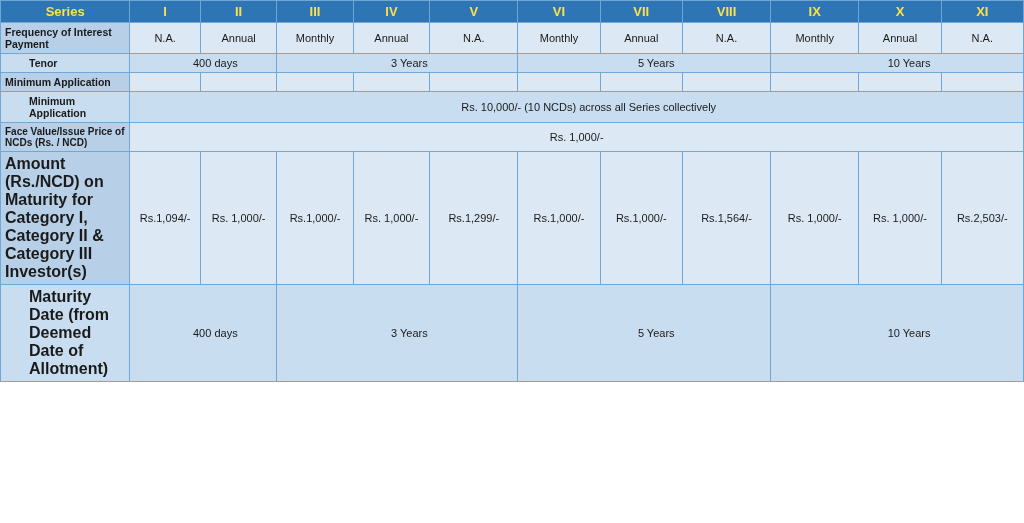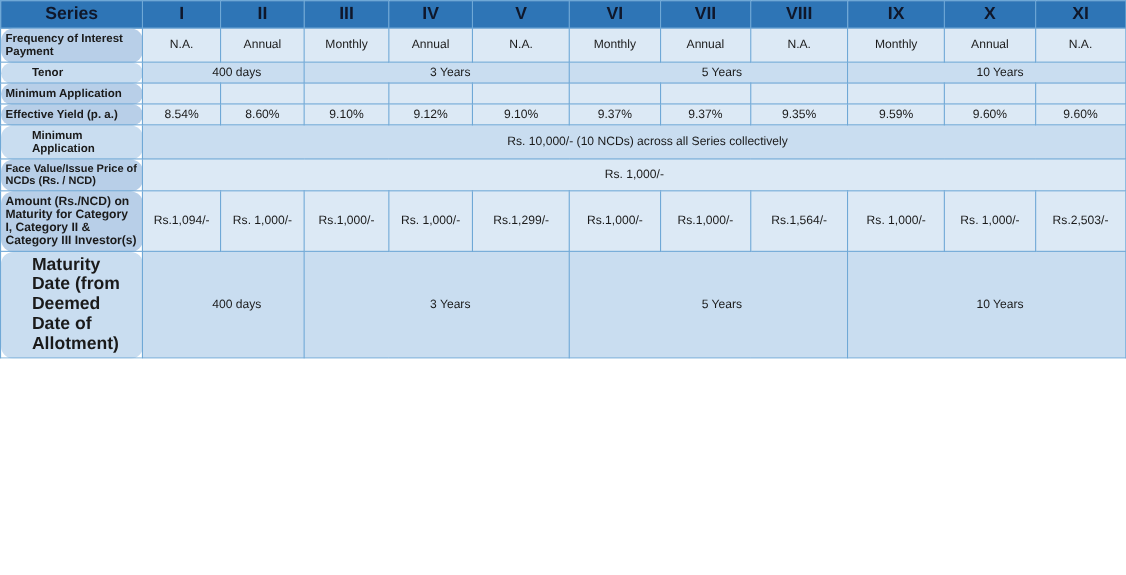--- a/index.html
+++ b/index.html
@@ -21,36 +21,35 @@
     }
     th, td {
       border: 1px solid #6fa8d6;
       padding: 3px 4px;
       vertical-align: middle;
       text-align: center;
       color: #1a1a1a;
     }
     th {
       background-color: #2e75b6;
-      color: #0f172a;
+      color: #fde047;
       font-weight: bold;
-      font-size: 16px;
+      font-size: 13px;
     }
     td {
       background-color: #dce9f5;
     }
     tr:nth-child(even) td {
       background-color: #c9ddf0;
     }
     td.row-header {
       background-color: #b8cfe8;
       font-weight: bold;
       text-align: left;
       color: #1a1a1a;
-      border-radius: 11px;
     }
 
     
     tr.row-odd td.row-header { background-color: #b8cfe8; }
     tr.row-even td.row-header { background-color: #c9ddf0; }
 
     tr.row-odd td { background-color: #dce9f5; }
     tr.row-even td { background-color: #c9ddf0; padding-left: 28px; }
   </style>
 </head>
@@ -117,44 +116,30 @@
           <td></td>
           <td></td>
           <td></td>
           <td></td>
           <td></td>
           <td></td>
           <td></td>
           <td></td>
           <td></td>
         </tr>
-        <tr class="row-odd">
-          <td class="row-header" style="font-weight: bold; text-align: left; font-size: 10.5px;">Effective Yield (p. a.)</td>
-          <td>8.54%</td>
-          <td>8.60%</td>
-          <td>9.10%</td>
-          <td>9.12%</td>
-          <td>9.10%</td>
-          <td>9.37%</td>
-          <td>9.37%</td>
-          <td>9.35%</td>
-          <td>9.59%</td>
-          <td>9.60%</td>
-          <td>9.60%</td>
-        </tr>
         <tr class="row-even">
           <td class="row-header" style="font-weight: bold; text-align: left; font-size: 10.5px;">Minimum Application</td>
           <td colspan="11">Rs. 10,000/- (10 NCDs) across all Series collectively</td>
         </tr>
         <tr class="row-odd">
           <td class="row-header" style="font-weight: bold; text-align: left; font-size: 10px;">Face Value/Issue Price of NCDs (Rs. / NCD)</td>
           <td colspan="11">Rs. 1,000/-</td>
         </tr>
         <tr class="row-odd">
-          <td class="row-header" style="font-weight: bold; text-align: left; font-size: 11px;">Amount (Rs./NCD) on Maturity for Category I, Category II &amp; Category III Investor(s)</td>
+          <td class="row-header" style="font-weight: bold; text-align: left; font-size: 16px;">Amount (Rs./NCD) on Maturity for Category I, Category II &amp; Category III Investor(s)</td>
           <td>Rs.1,094/-</td>
           <td>Rs. 1,000/-</td>
           <td>Rs.1,000/-</td>
           <td>Rs. 1,000/-</td>
           <td>Rs.1,299/-</td>
           <td>Rs.1,000/-</td>
           <td>Rs.1,000/-</td>
           <td>Rs.1,564/-</td>
           <td>Rs. 1,000/-</td>
           <td>Rs. 1,000/-</td>

